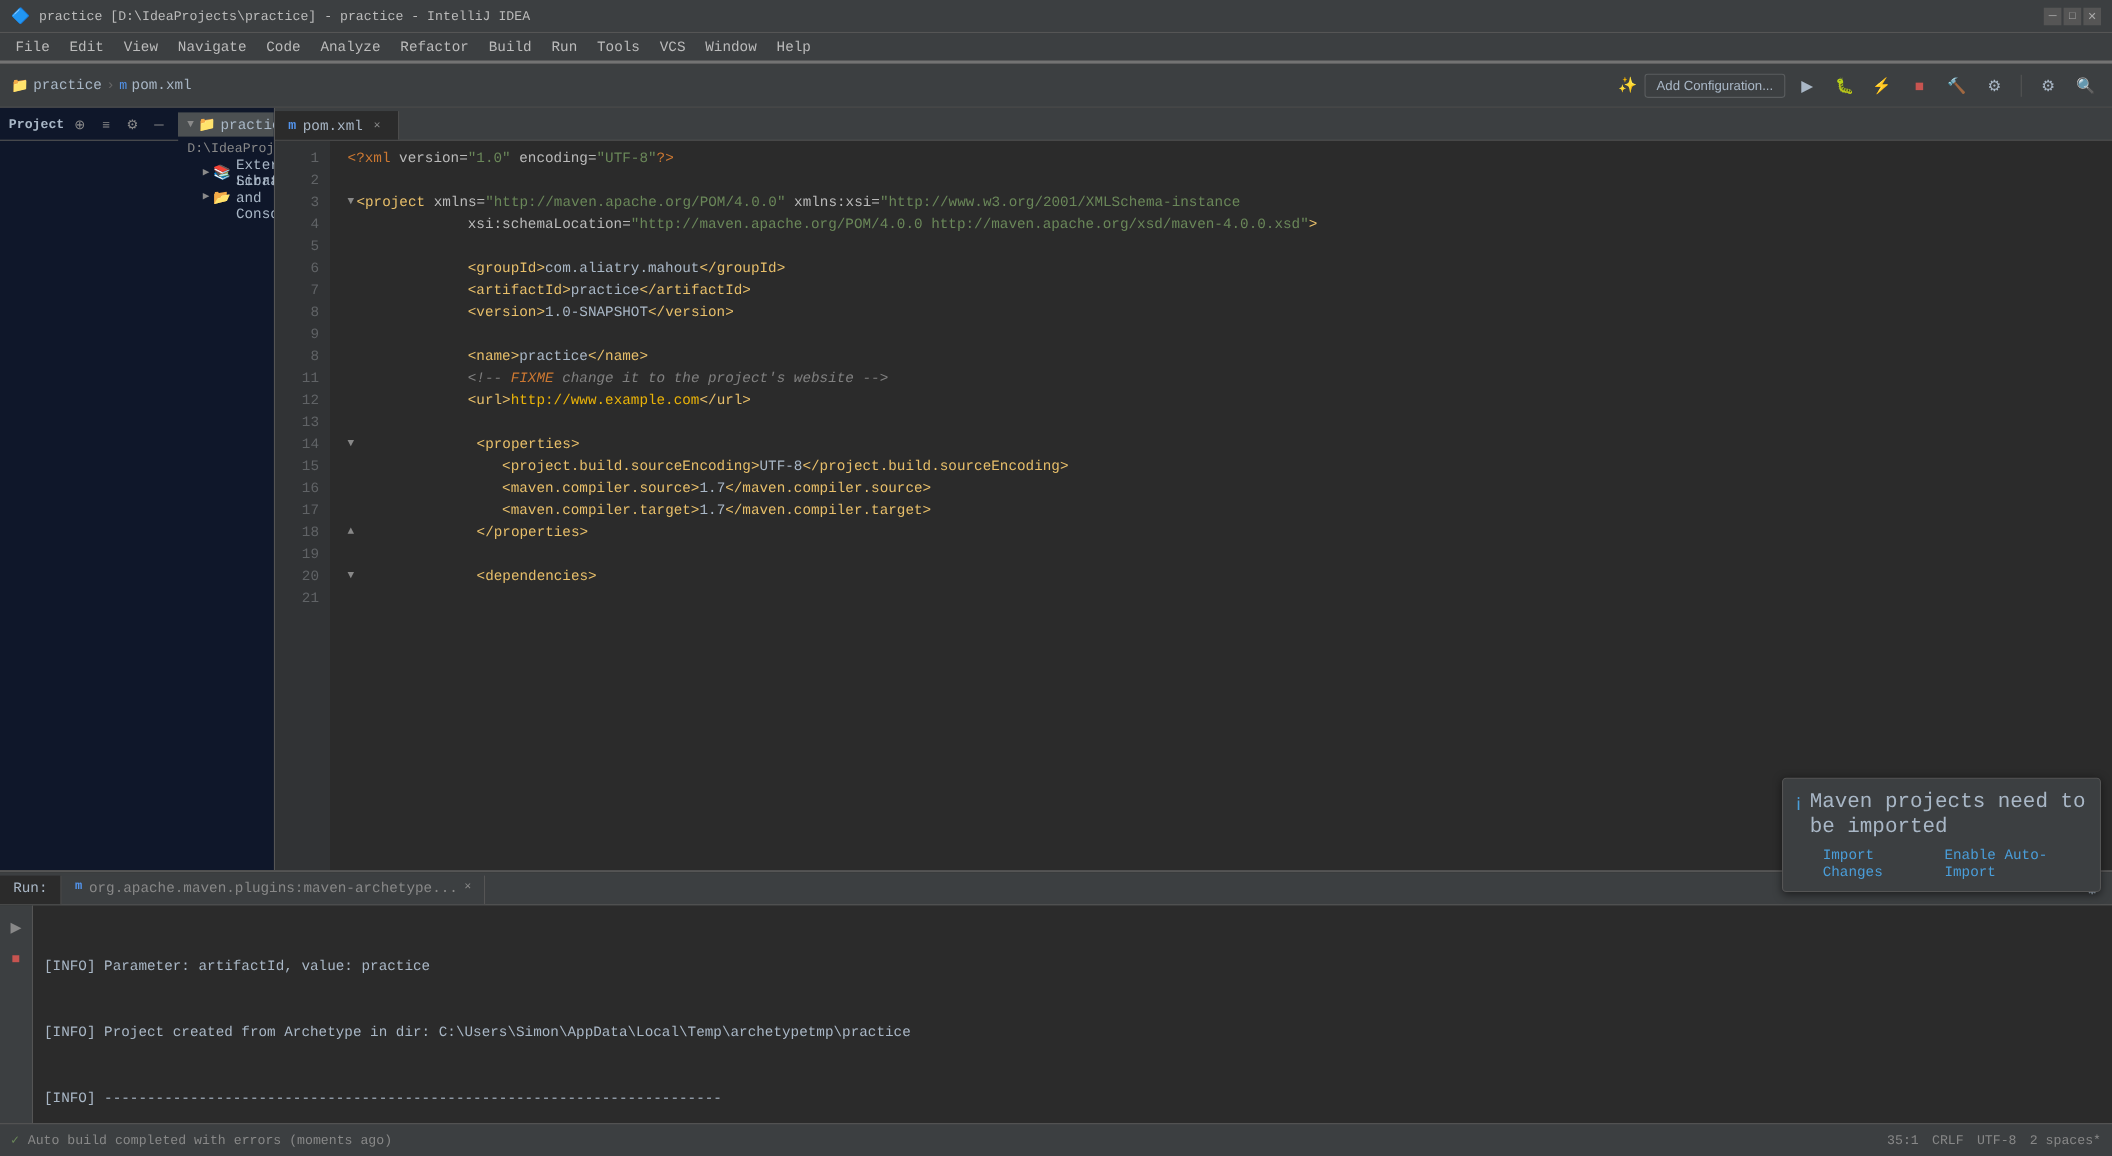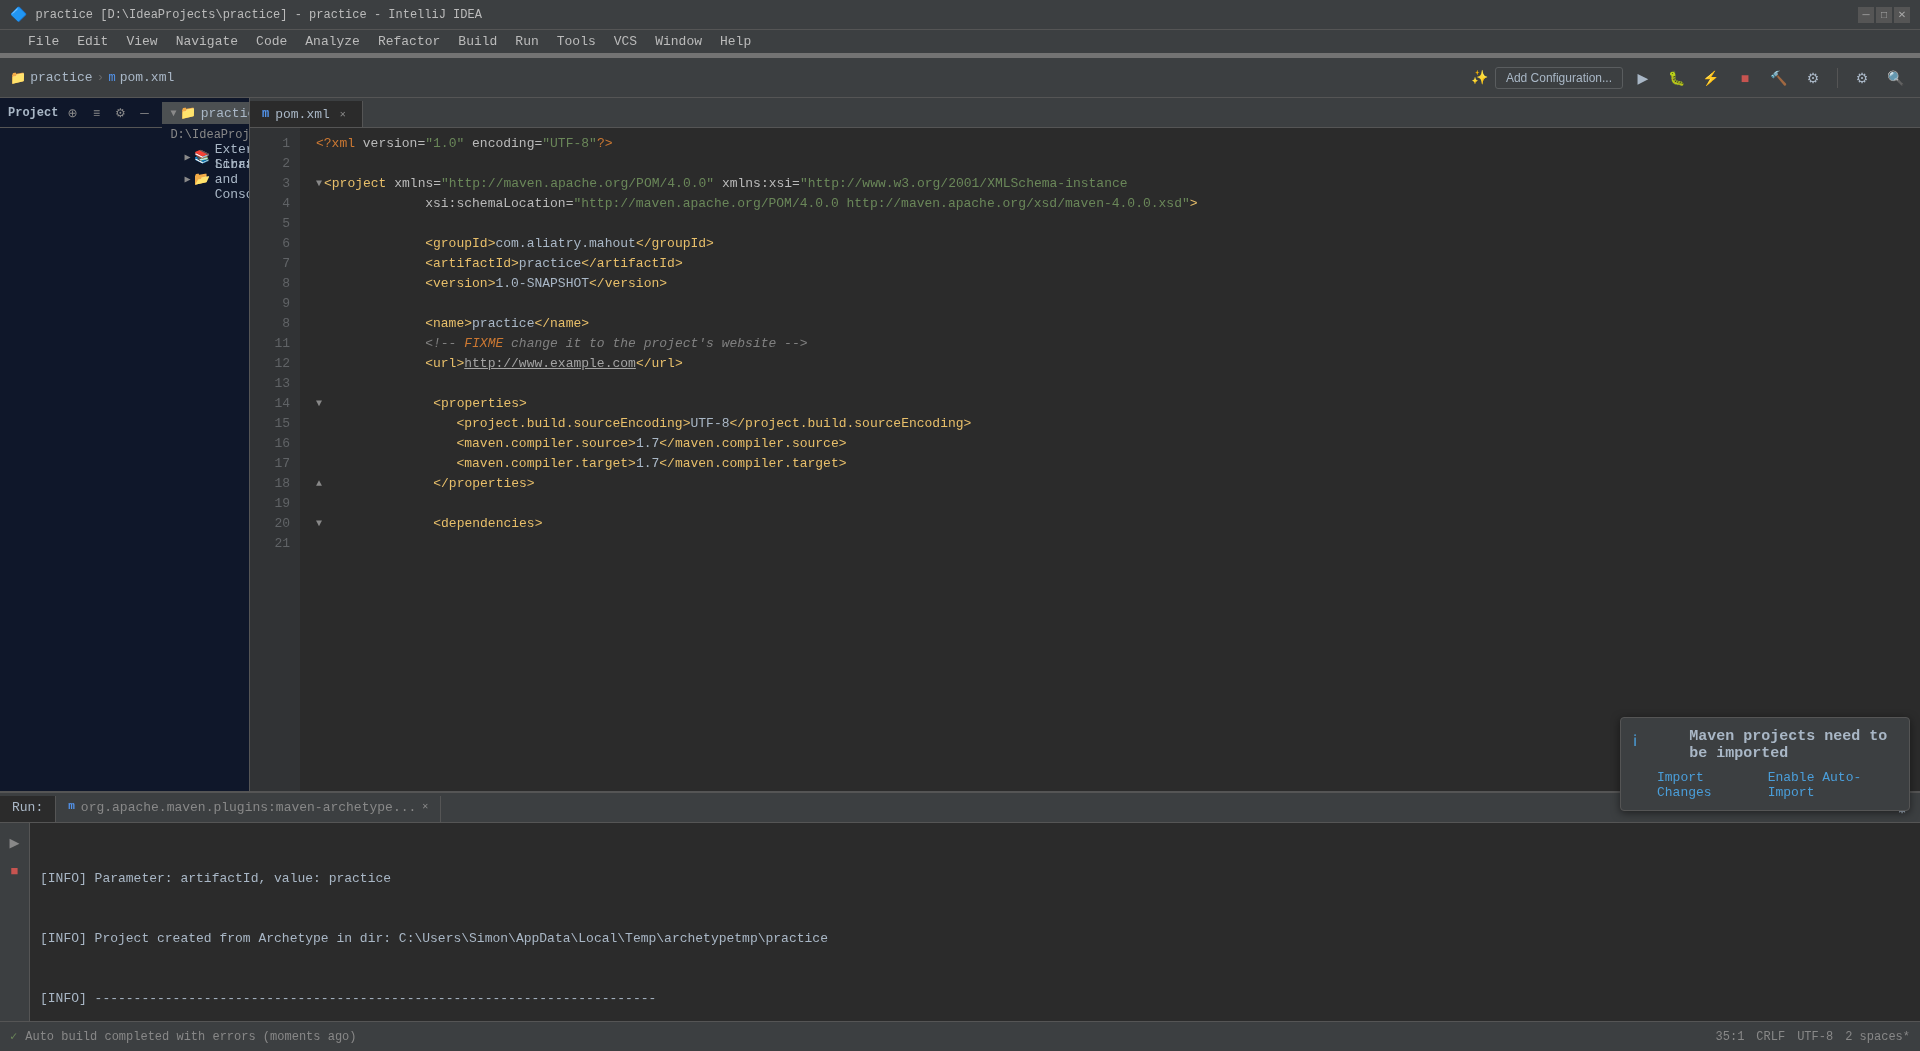--- a/index.html
+++ b/index.html
@@ -44,23 +44,23 @@
       font-size: 10px;
       color: #aaa;
     }
 
     
     #menu-bar {
       background: #3c3f41;
       height: 28px;
       display: flex;
       align-items: center;
-      padding: 0 20px;
+      padding: 0 6px;
       gap: 2px;
-      border-bottom: 5px solid #737373;
+      border-bottom: 3px solid #737373;
     }
     .menu-item {
       padding: 3px 8px;
       font-size: 13px;
       color: #bbb;
       cursor: pointer;
       border-radius: 3px;
     }
 
     
@@ -362,24 +362,23 @@
       align-items: flex-start;
       gap: 8px;
       margin-bottom: 8px;
     }
     .notif-icon {
       color: #4a9eda;
       font-size: 16px;
       margin-top: 1px;
     }
     .notif-title {
-      font-size: 15px;
-      color: #a9b7c6;
-      font-weight: bold;
-      margin-left: 44px;
+      font-size: 19px;
+      color: #a9b7c6;
+      font-weight: normal;
     }
     .notif-actions {
       display: flex;
       gap: 10px;
       padding-left: 24px;
     }
     .notif-link {
       color: #4a9eda;
       font-size: 13px;
       cursor: pointer;
@@ -568,21 +567,21 @@
 
         <div class="code-line">
           &nbsp;&nbsp;&nbsp;&nbsp;<span class="xml-tag">&lt;name&gt;</span><span class="xml-text">practice</span><span class="xml-tag">&lt;/name&gt;</span>
         </div>
 
         <div class="code-line">
           &nbsp;&nbsp;&nbsp;&nbsp;<span class="xml-comment">&lt;!-- </span><span class="xml-comment-keyword">FIXME</span><span class="xml-comment"> change it to the project's website --&gt;</span>
         </div>
 
         <div class="code-line">
-          &nbsp;&nbsp;&nbsp;&nbsp;<span class="xml-tag">&lt;url&gt;</span><span style="color:#a3a3a3; text-decoration:underline;">http://www.example.com</span><span class="xml-tag">&lt;/url&gt;</span>
+          &nbsp;&nbsp;&nbsp;&nbsp;<span class="xml-tag">&lt;url&gt;</span><span style="color:#eab308; ">http://www.example.com</span><span class="xml-tag">&lt;/url&gt;</span>
         </div>
 
         <div class="code-line">&nbsp;</div>
 
         <div class="code-line">
           <span class="fold-arrow">▼</span>
           &nbsp;&nbsp;&nbsp;&nbsp;<span class="xml-tag">&lt;properties&gt;</span>
         </div>
 
         <div class="code-line">

